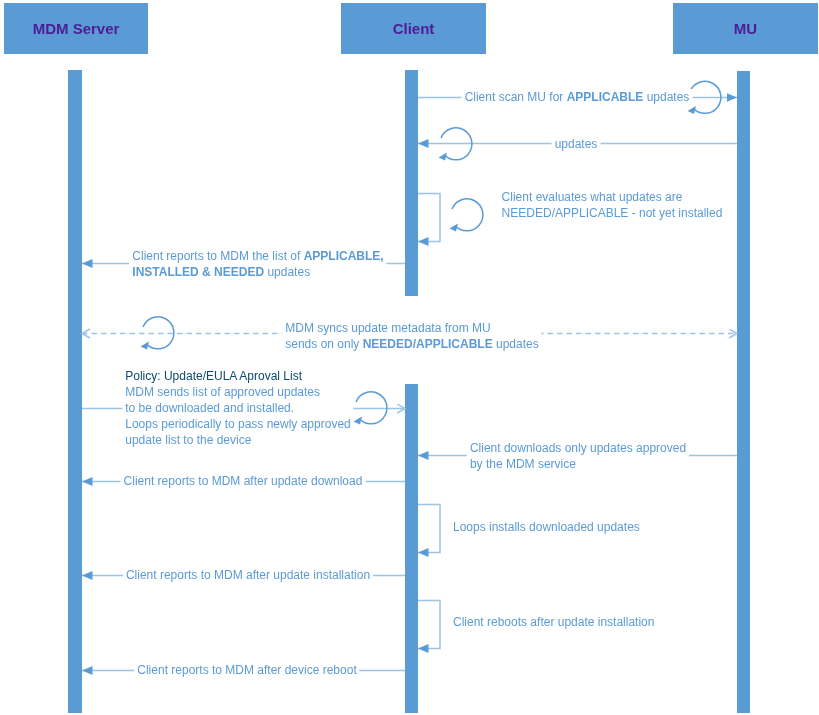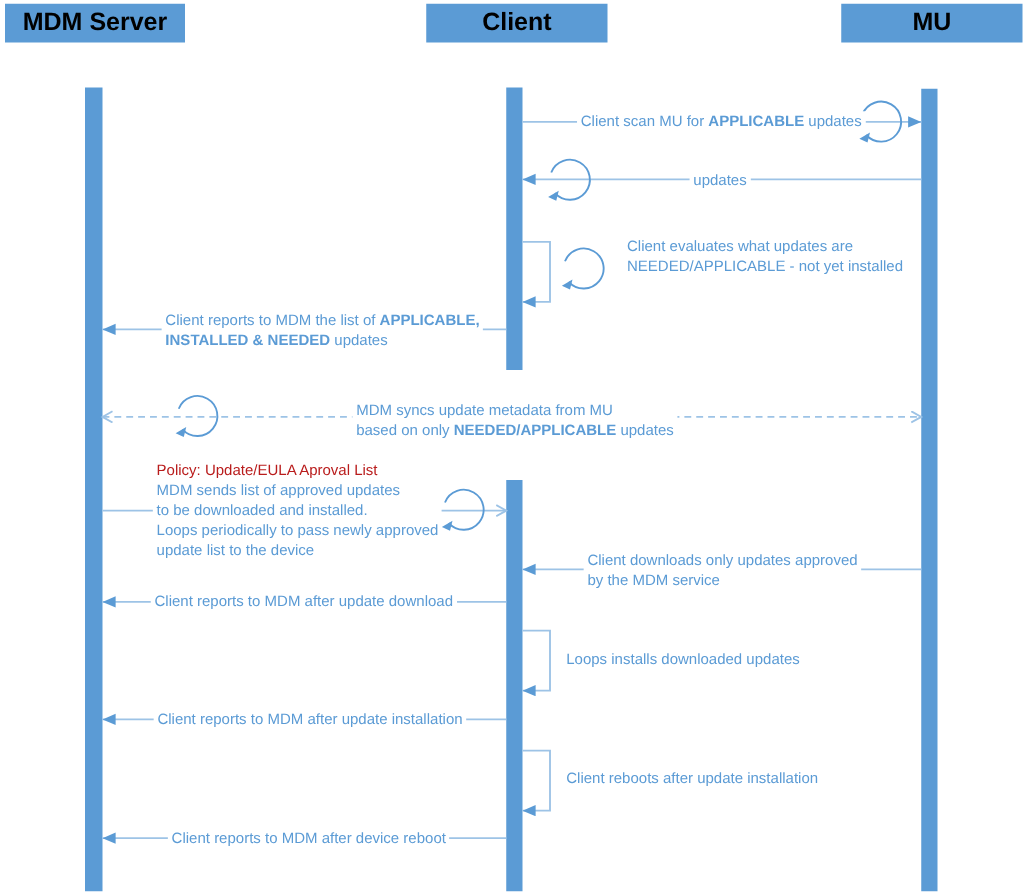--- a/index.html
+++ b/index.html
@@ -1,31 +1,31 @@
 <!DOCTYPE html>
 <html><head>
 <meta charset="utf-8">
 <style>
   *{margin:0;padding:0;box-sizing:border-box}
   html,body{background:#fff}
   body{font-family:"Liberation Sans",sans-serif}
   .canvas{position:relative;width:819px;height:715px;background:#fff;overflow:hidden}
-  .actor{position:absolute;top:3px;height:31px;background:#5B9BD5;color:#000000;font-weight:700;
-         font-size:20px;display:flex;align-items:center;justify-content:center}
+  .actor{position:absolute;top:3px;height:51px;background:#5B9BD5;color:#4c1d95;font-weight:700;
+         font-size:15px;display:flex;align-items:center;justify-content:center}
   .bar{position:absolute;background:#5B9BD5}
   .overlay{position:absolute;left:0;top:0}
   .msg{stroke:#9DC3E6;stroke-width:1.5;fill:none}
   .dash{stroke-dasharray:5.5 4}
   .loop-arc{stroke:#5B9BD5;stroke-width:1.5;fill:none}
   .loop-tip{fill:#5B9BD5}
   .lbl{position:absolute;transform:translate(-50%,-50%);text-align:left;white-space:nowrap;
        background:#fff;color:#5B9BD5;font-size:12px;line-height:16px;padding:0 3px}
   .lbl b{font-weight:700}
   .lbl.align-left{transform:translateY(-50%);text-align:left}
-  .red{color:#b91c1c}
+  .red{color:#0c4a6e}
 </style>
 </head>
 <body>
 
 <div class="canvas">
 
   <div class="actor" style="left:4px;width:144px">MDM Server</div>
   <div class="actor" style="left:341px;width:145px">Client</div>
   <div class="actor" style="left:673px;width:145px">MU</div>
 
@@ -90,21 +90,21 @@
     <div>NEEDED/APPLICABLE - not yet installed</div>
   </div>
 
   <div class="lbl" style="left:258px;top:264px">
     <div><span>Client reports to MDM the list of </span><b>APPLICABLE,</b></div>
     <div><b>INSTALLED &amp; NEEDED</b><span> updates</span></div>
   </div>
 
   <div class="lbl" style="left:412px;top:336px">
     <div>MDM syncs update metadata from MU</div>
-    <div><span>based on only </span><b>NEEDED/APPLICABLE</b><span> updates</span></div>
+    <div><span>sends on only </span><b>NEEDED/APPLICABLE</b><span> updates</span></div>
   </div>
 
   <div class="lbl" style="left:238px;top:408px">
     <div class="red">Policy: Update/EULA Aproval List</div>
     <div>MDM sends list of approved updates</div>
     <div>to be downloaded and installed.</div>
     <div>Loops periodically to pass newly approved</div>
     <div>update list to the device</div>
   </div>
 

